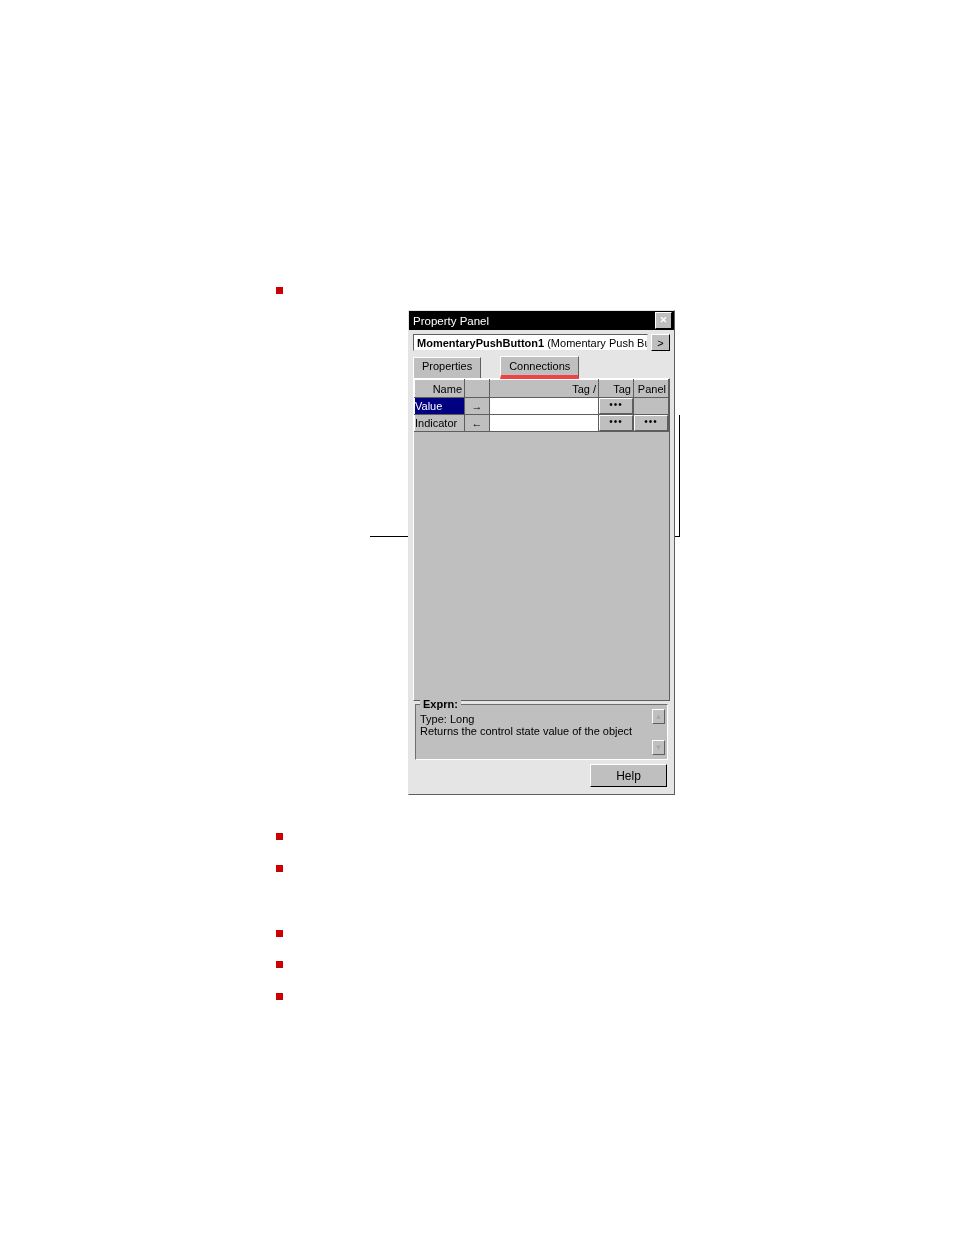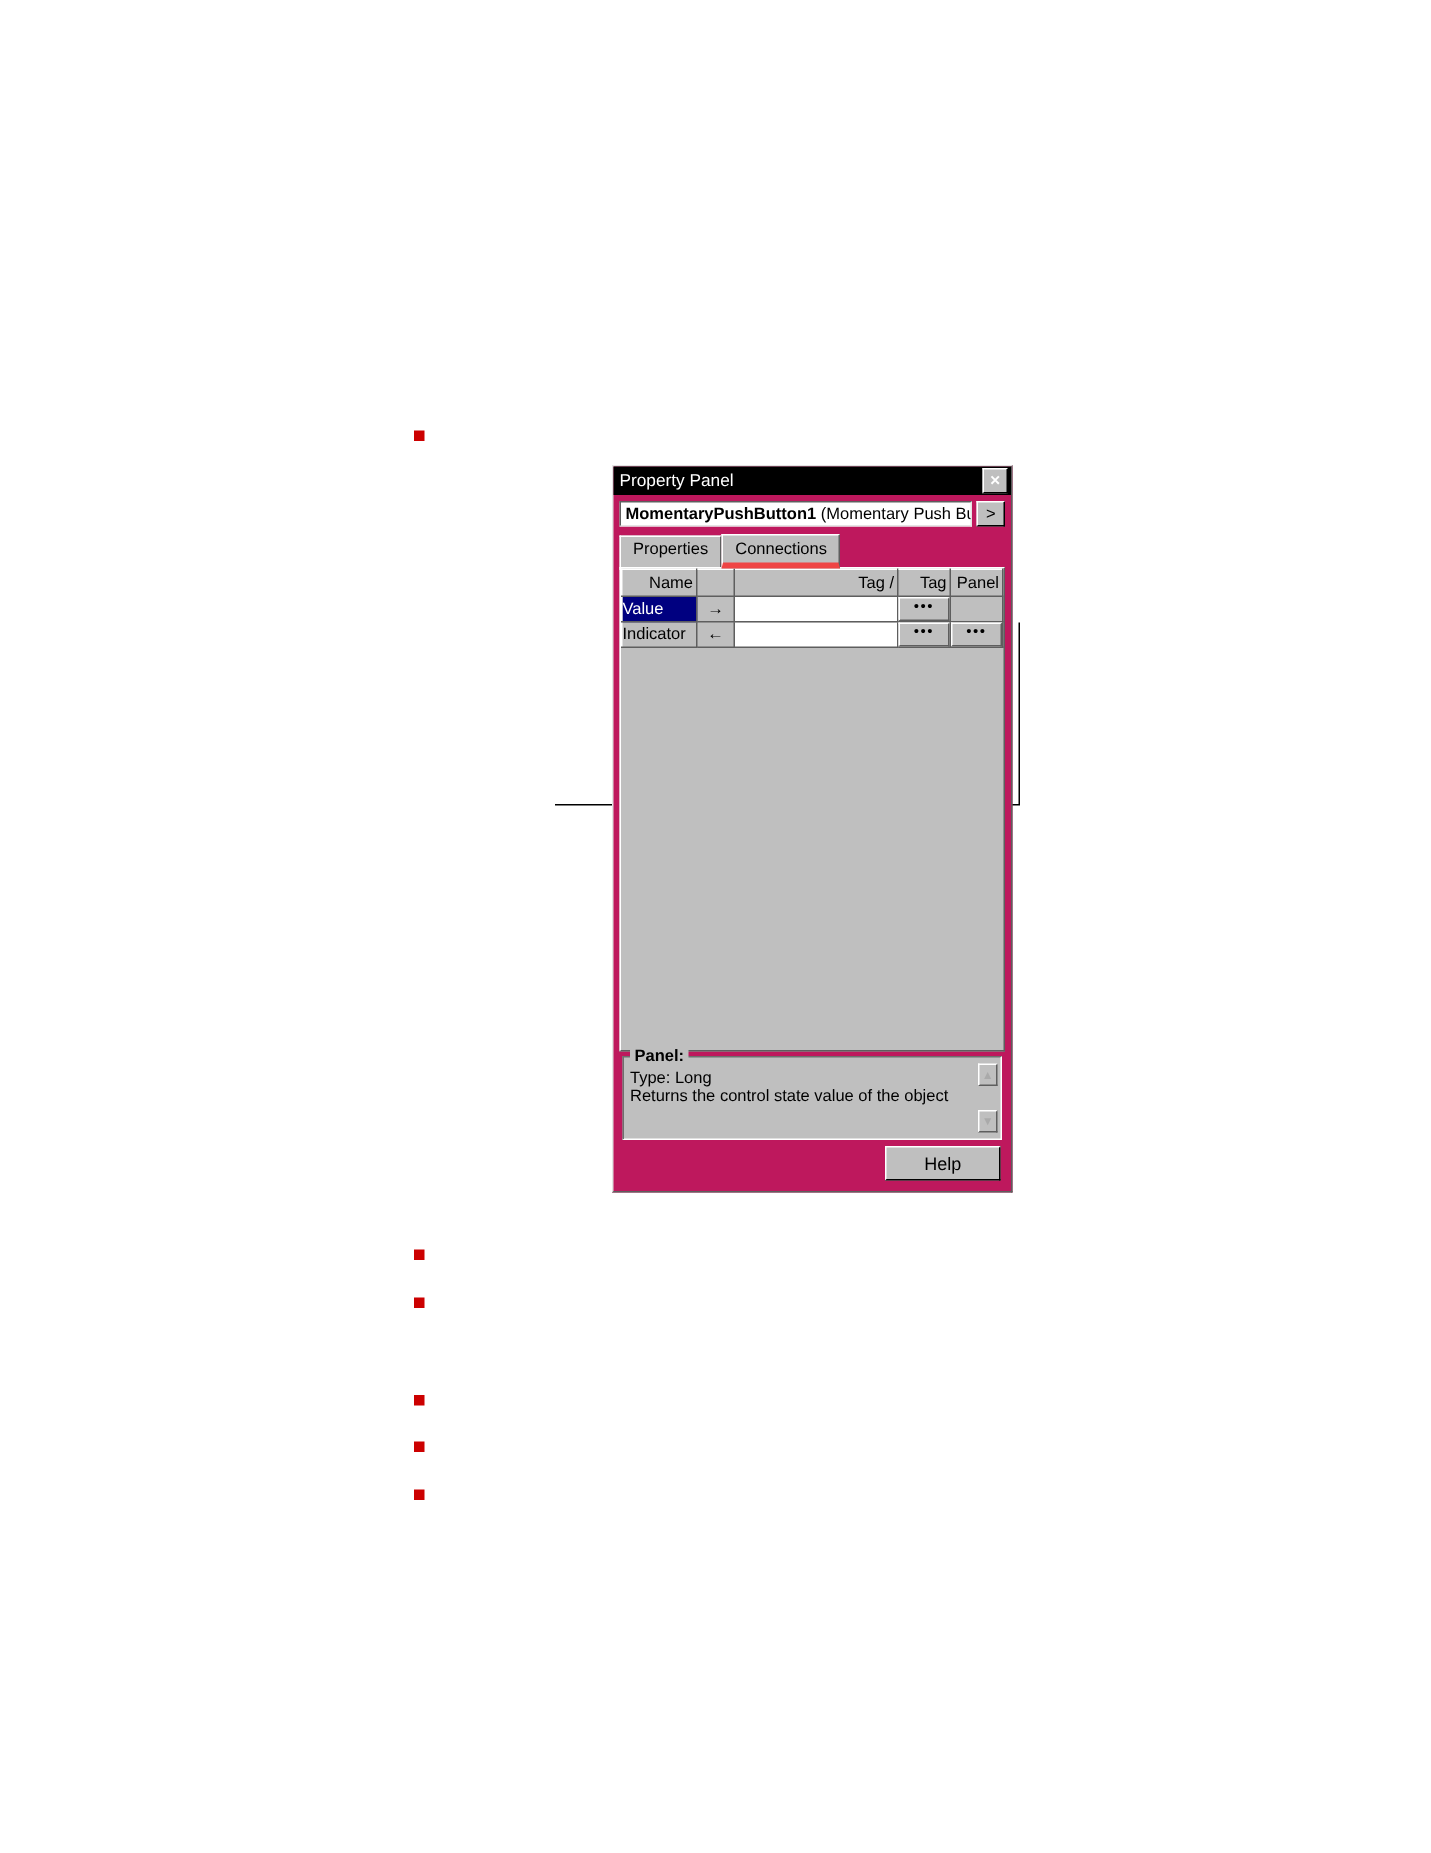--- a/index.html
+++ b/index.html
@@ -16,21 +16,21 @@
     height: 7px;
     background: #cc0000;
   }
   
   .panel {
     position: absolute;
     left: 408px;
     top: 310px;
     width: 265px;
     height: 483px;
-    background: #be185d;
+    background: #e5e5e5;
     border-top: 1px solid #e4e4e4;
     border-left: 1px solid #e4e4e4;
     border-right: 1px solid #5e5e5e;
     border-bottom: 1px solid #5e5e5e;
   }
   .titlebar {
     background: #000000;
     height: 19px;
     color: #ffffff;
     font-size: 11.5px;
@@ -88,20 +88,21 @@
     border-bottom: 1px solid #000000;
     font-size: 11px;
     display: flex;
     align-items: center;
     justify-content: center;
   }
   .tabs {
     margin: 4px 4px 0 4px;
     display: flex;
     position: relative;
+    gap: 19px;
   }
   .tab {
     font-size: 11px;
     padding: 3px 8px;
     background: #bfbfbf;
     border-top: 1px solid #ffffff;
     border-left: 1px solid #ffffff;
     border-right: 1px solid #5e5e5e;
     border-bottom: 1px solid #ffffff;
     position: relative;
@@ -346,21 +347,21 @@
         <td class="cell-arrow"><span class="arrow-left">←</span></td>
         <td class="cell-white"></td>
         <td><span class="ellipsis-btn">•••</span></td>
         <td><span class="ellipsis-btn">•••</span></td>
       </tr>
     </tbody>
       </table>
   </div>
 
   <div class="desc-box">
-    <span class="desc-legend">Panel:</span>
+    <span class="desc-legend">Exprn:</span>
     <div class="desc-body">
       <div>Type: Long</div>
       <div>Returns the control state value of the object</div>
     </div>
     <div class="desc-scroll">
       <div class="scroll-btn"><span>▲</span></div>
       <div class="scroll-btn"><span>▼</span></div>
     </div>
   </div>
 

